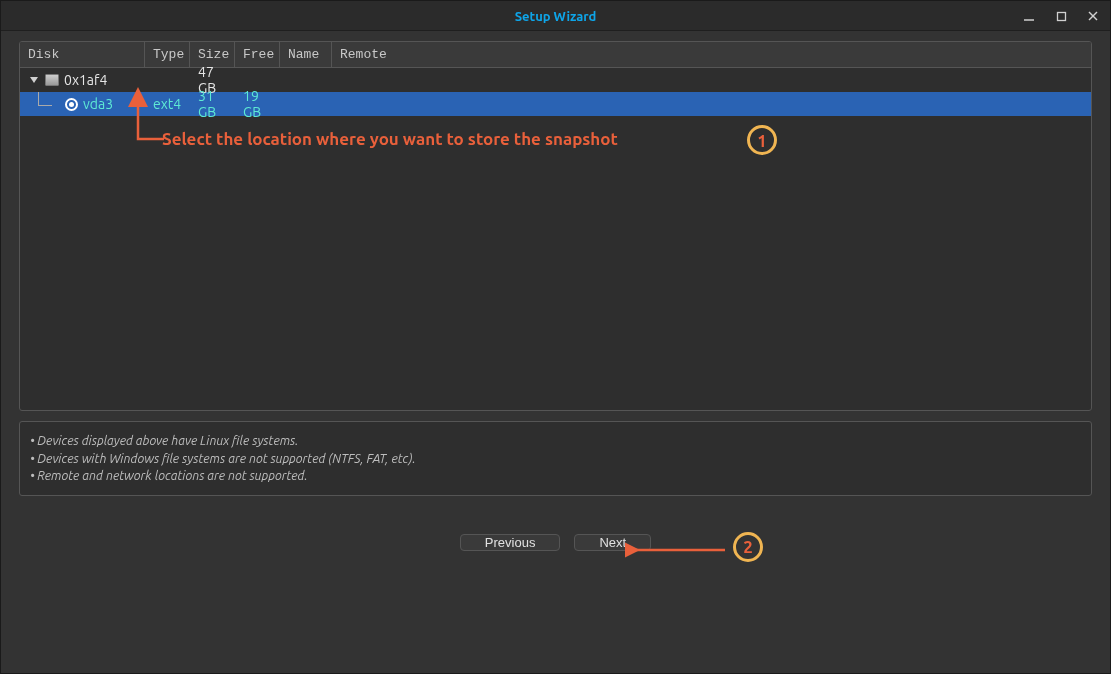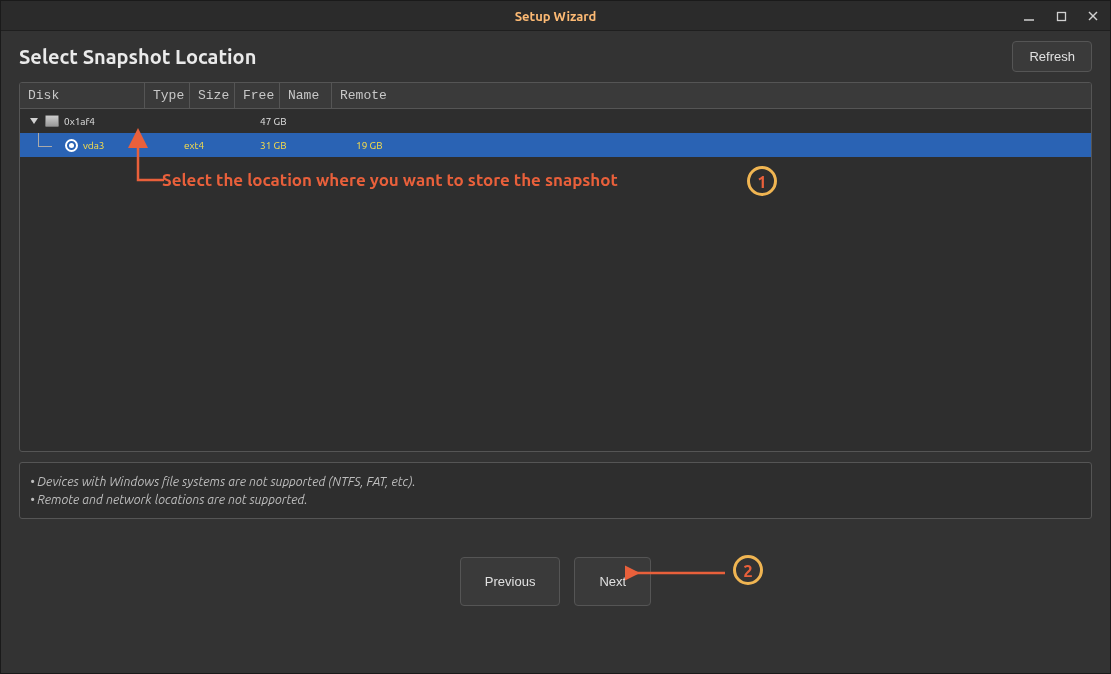--- a/index.html
+++ b/index.html
@@ -24,21 +24,21 @@
   background: #2b2b2b;
   display: flex;
   align-items: center;
   justify-content: center;
   position: relative;
   border-bottom: 1px solid #1f1f1f;
 }
 .titlebar-title {
   font-size: 13px;
   font-weight: bold;
-  color: #fdba74;
+  color: #0ea5e9;
 }
 .titlebar-controls {
   position: absolute;
   right: 8px;
   top: 0;
   height: 30px;
   display: flex;
   align-items: center;
   gap: 14px;
 }
@@ -107,31 +107,30 @@
 .th.disk { width: 125px; }
 .th.type { width: 45px; }
 .th.size { width: 45px; }
 .th.free { width: 45px; }
 .th.name { width: 52px; }
 .th.label { flex: 1; border-right: none; }
 .trow {
   display: flex;
   height: 24px;
   align-items: center;
-  font-size: 10px;
+  font-size: 14px;
   color: #e6e6e6;
-  gap: 31px;
 }
 .trow.parent { background: #2e2e2e; }
-.trow.child.selected { background: #2a63b4; color: #fde047; }
+.trow.child.selected { background: #2a63b4; color: #5eead4; }
 .td { padding: 0 8px; display: flex; align-items: center; gap: 5px; }
 .td.disk { width: 125px; }
 .td.type { width: 45px; }
 .td.size { width: 45px; }
-.td.free { width: 45px; margin-left: 20px; }
+.td.free { width: 45px; }
 .td.name { width: 52px; }
 .td.label { flex: 1; }
 .tree-toggle {
   width: 12px; height: 12px;
   display: inline-flex;
   align-items: center;
   justify-content: center;
 }
 .tree-toggle svg { width: 10px; height: 10px; }
 .disk-icon {
@@ -221,21 +220,21 @@
   line-height: 1.4;
 }
 .footer {
   display: flex;
   justify-content: center;
   align-items: center;
   gap: 14px;
   margin-top: 38px;
   position: relative;
 }
-.footer .btn { padding: 16px 24px; }
+.footer .btn { padding: 0 24px; }
 .ann2-wrap {
   position: absolute;
   left: 606px;
   top: -2px;
   width: 150px;
   height: 40px;
   pointer-events: none;
 }
 .ann2-wrap svg { position:absolute; left:0; top:10px; }
 .ann2-circle {
@@ -272,24 +271,20 @@
       <span class="tb-btn">
         <svg width="12" height="12" viewBox="0 0 12 12">
             <line x1="2" y1="2" x2="10" y2="10" stroke="#d0d0d0" stroke-width="1.5"></line>
             <line x1="10" y1="2" x2="2" y2="10" stroke="#d0d0d0" stroke-width="1.5"></line>
           </svg>
       </span>
     </div>
   </div>
 
   <div class="content">
-    <div class="header-row">
-      <div class="page-title">Select Snapshot Location</div>
-      <button class="btn">Refresh</button>
-    </div>
 
     <div class="table-wrap">
       <div class="thead">
         <div class="th disk">Disk</div>
         <div class="th type">Type</div>
         <div class="th size">Size</div>
         <div class="th free">Free</div>
         <div class="th name">Name</div>
         <div class="th label">Remote</div>
       </div>
@@ -332,20 +327,21 @@
             </marker>
           </defs>
           <path d="M 44 52 L 18 52 L 18 10" fill="none" stroke="#e9603b" stroke-width="2.5" marker-end="url(#ah1)"></path>
         </svg>
         <span class="ann1-text">Select the location where you want to store the snapshot</span>
         <span class="ann-circle ann1-circle">1</span>
       </div>
     </div>
 
     <div class="notes">
+      <div>• <span>Devices displayed above have Linux file systems.</span></div>
       <div>• <span>Devices with Windows file systems are not supported (NTFS, FAT, etc).</span></div>
       <div>• <span>Remote and network locations are not supported.</span></div>
     </div>
 
     <div class="footer">
       <button class="btn">Previous</button>
       <button class="btn">Next</button>
 
       <div class="ann2-wrap">
         <svg width="110" height="20">

